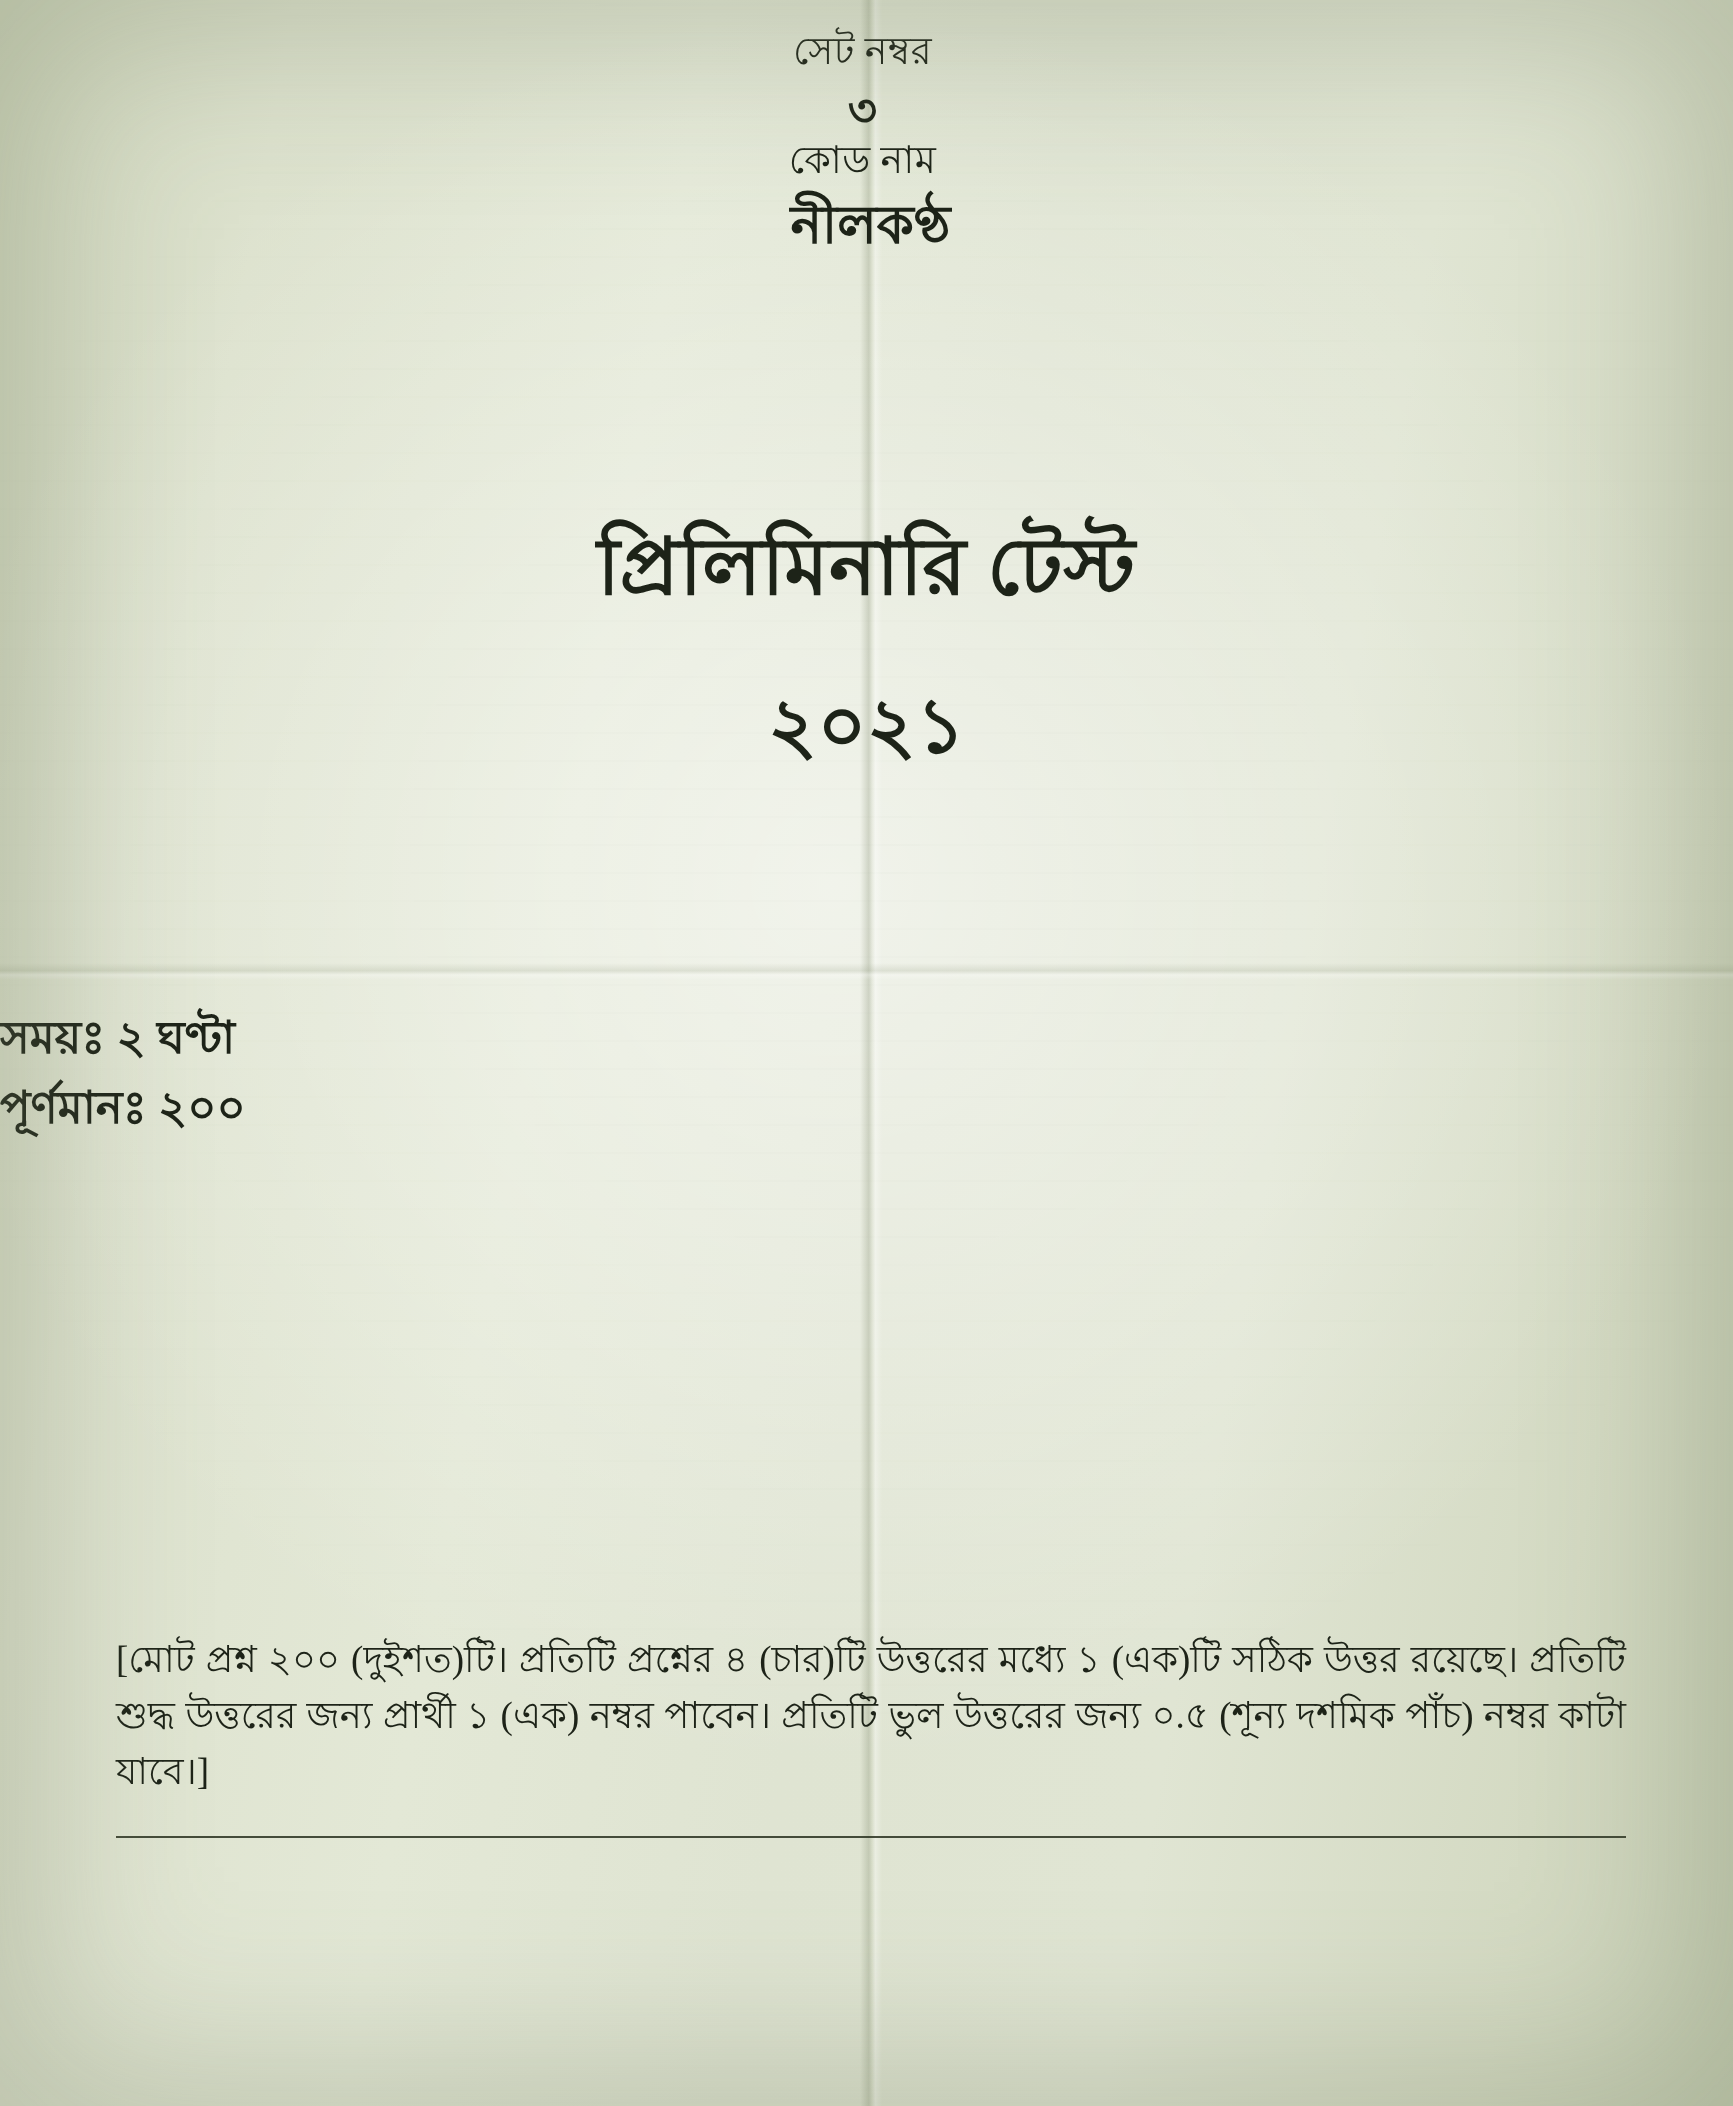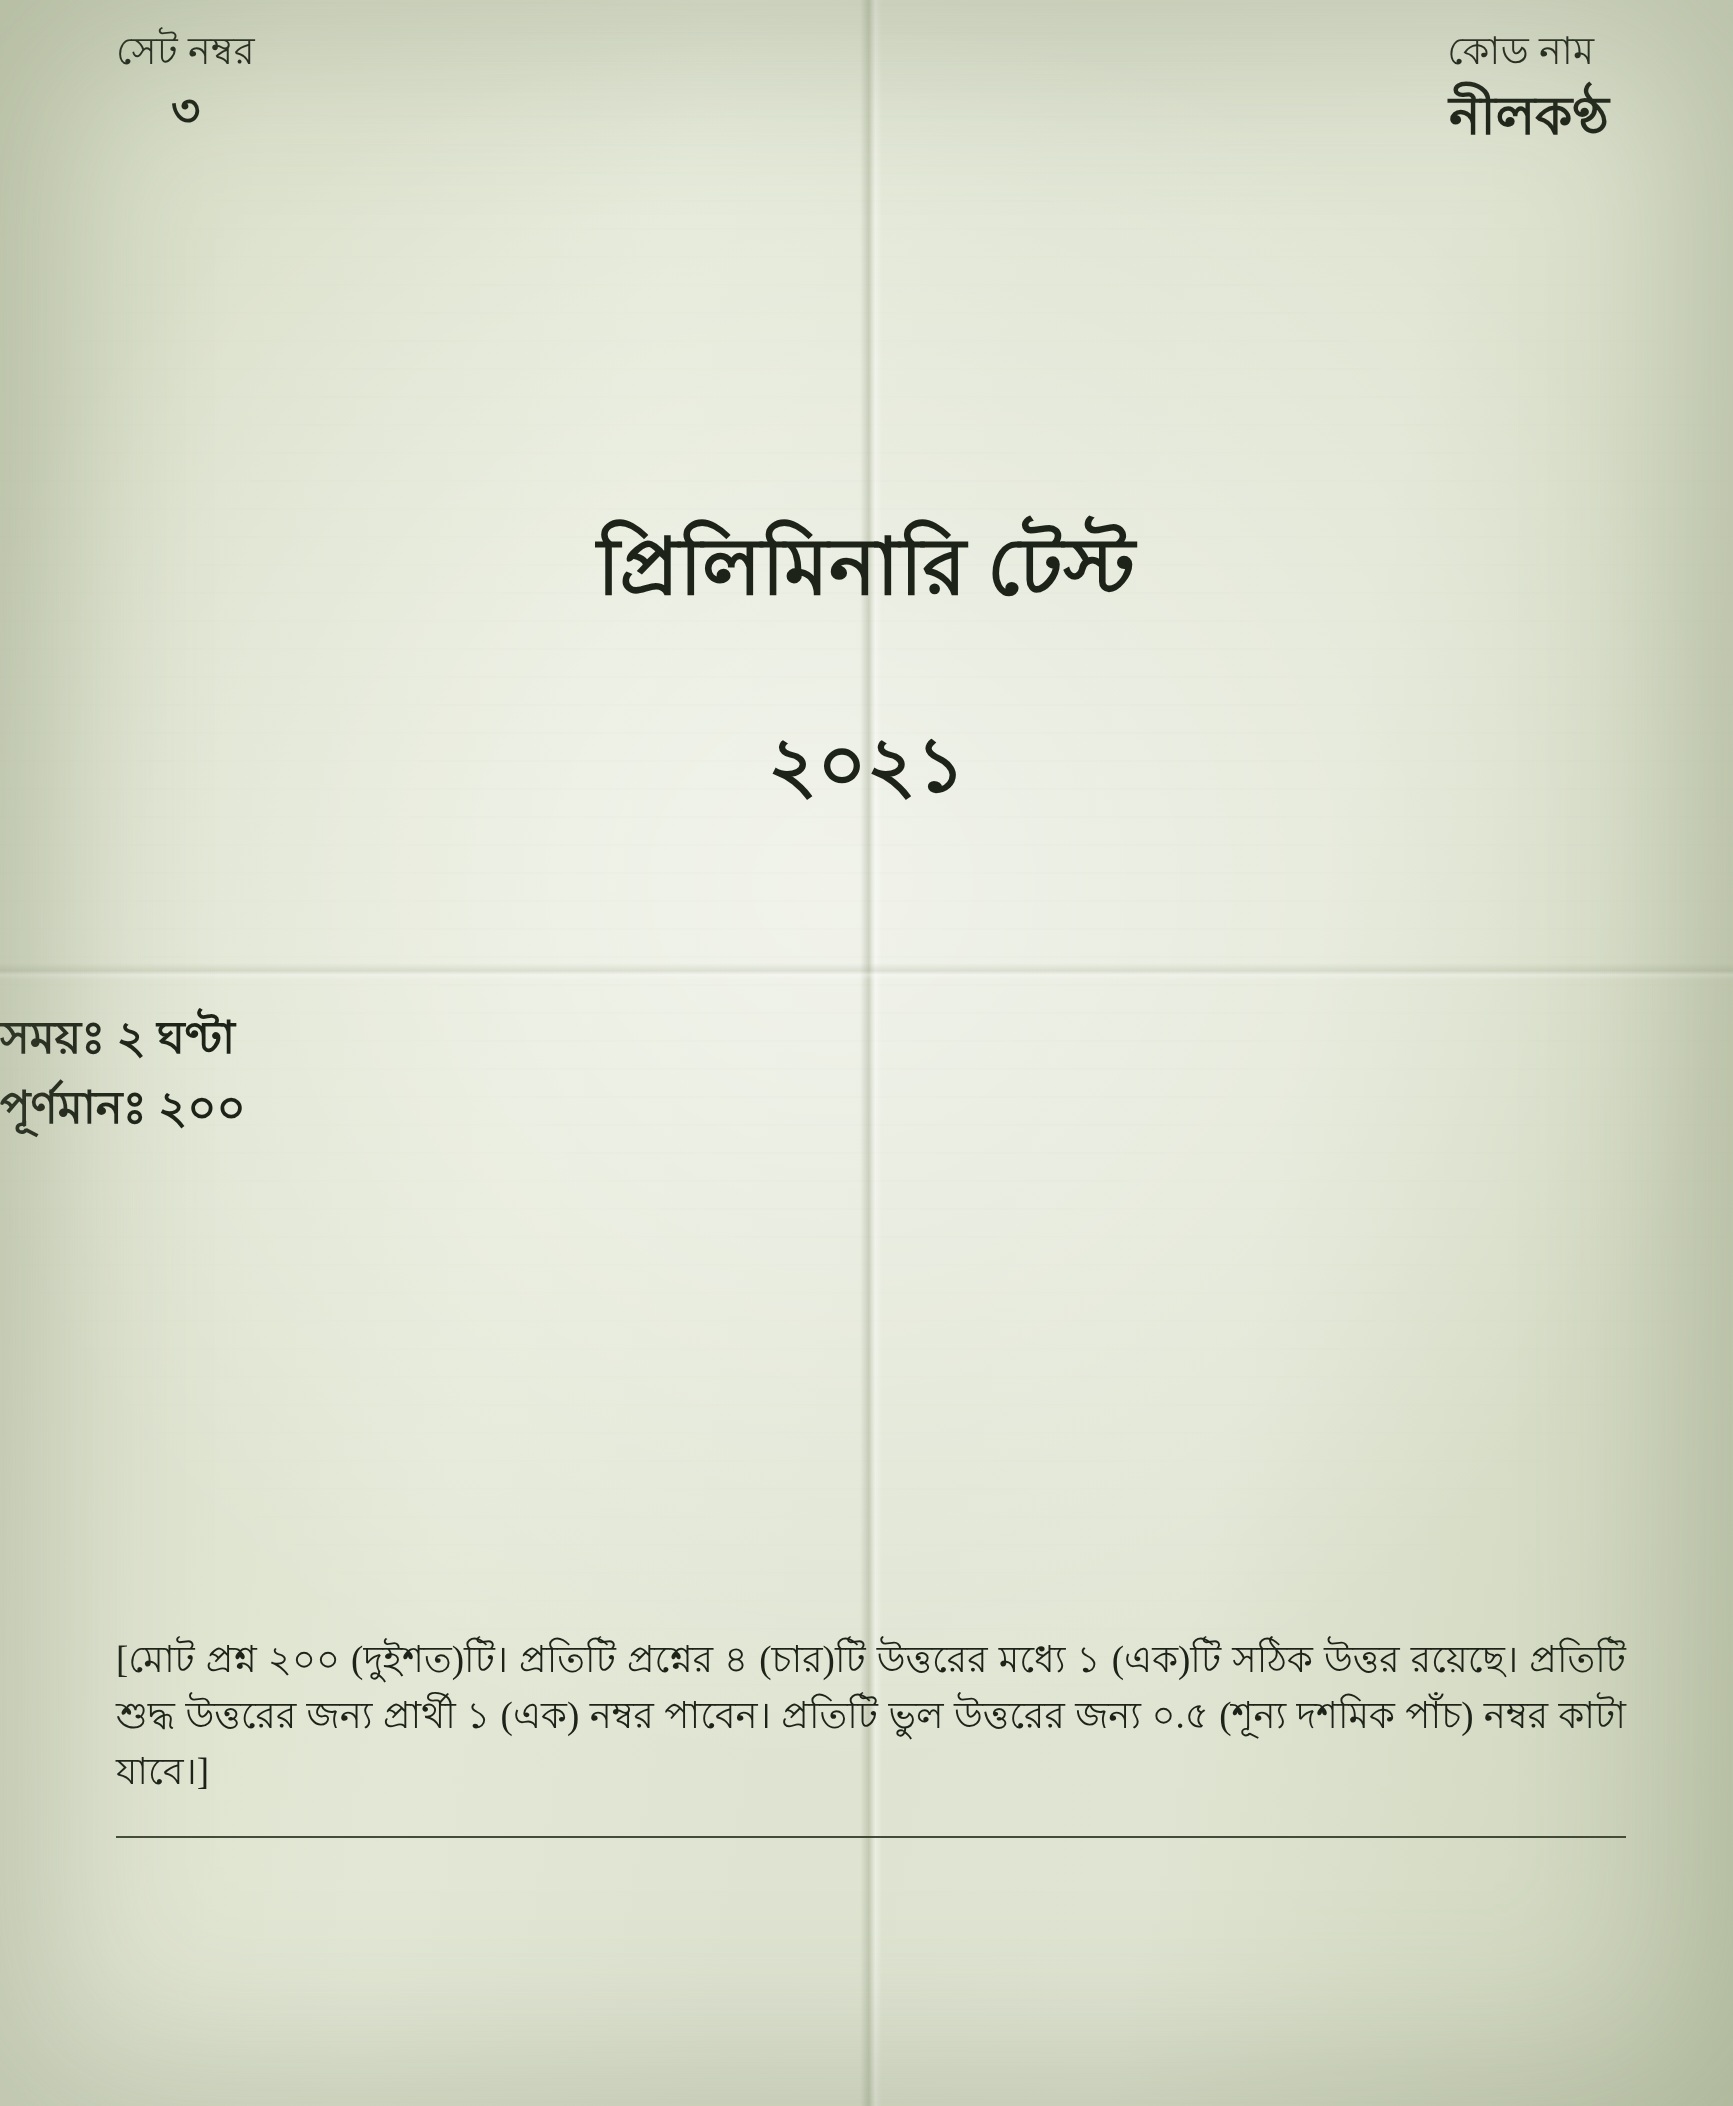--- a/index.html
+++ b/index.html
@@ -68,20 +68,21 @@
   
   .header {
     position: absolute;
     top: 28px;
     left: 0;
     right: 0;
     display: flex;
     justify-content: space-between;
     padding: 0 124px 0 116px;
     box-sizing: border-box;
+    flex-direction: column;
   }
   .hdr-block { text-align: center; }
   .hdr-label {
     font-size: 38px;
     letter-spacing: 0.4px;
     line-height: 1.25;
     font-weight: 400;
   }
   .hdr-value {
     font-size: 45px;
@@ -102,21 +103,21 @@
   }
   .main-title {
     font-size: 79px;
     font-weight: 700;
     letter-spacing: 0.8px;
     line-height: 1.18;
   }
   .main-year {
     font-size: 76px;
     font-weight: 700;
-    margin-top: 110px;
+    margin-top: 71px;
     line-height: 1.1;
   }
 
   
   .meta {
     position: absolute;
     top: 1004px;
     left: 0;
     right: 0;
     text-align: left;

